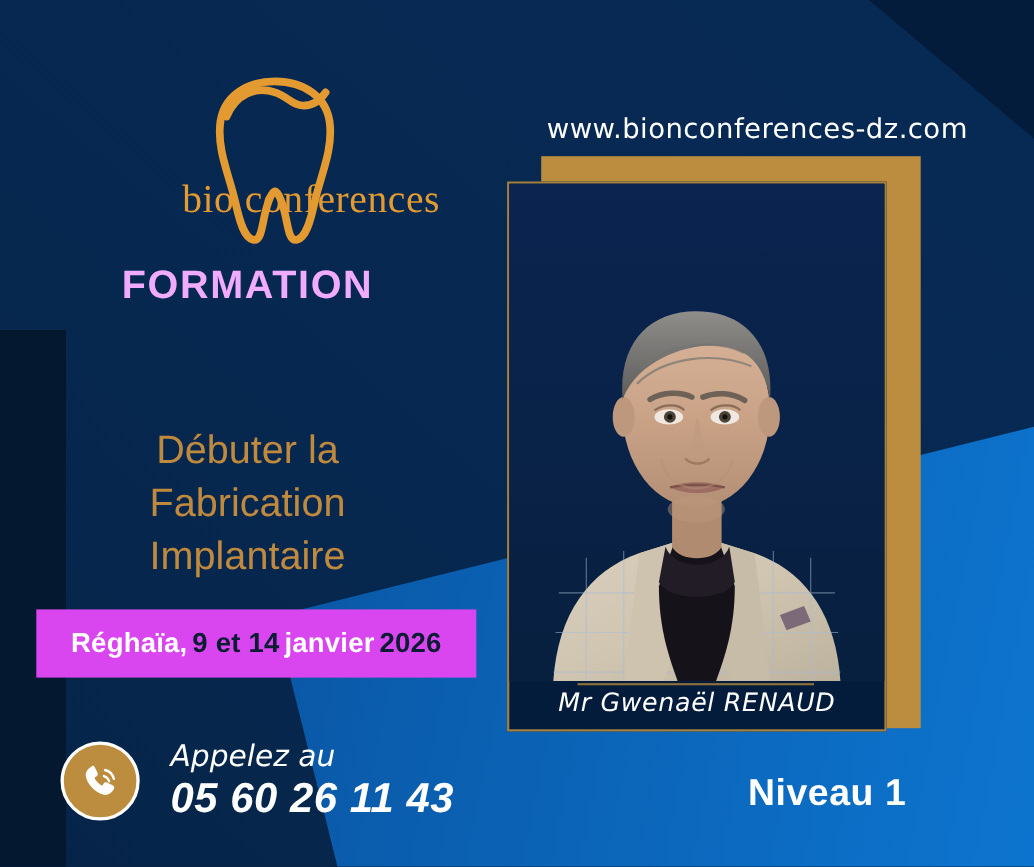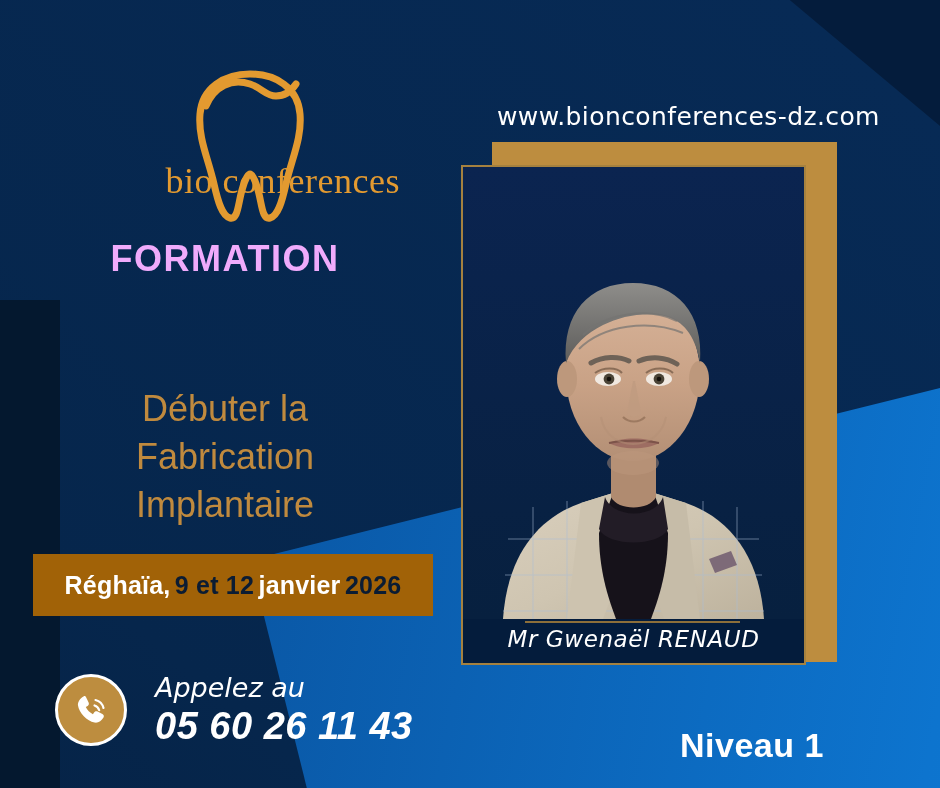--- a/index.html
+++ b/index.html
@@ -46,21 +46,21 @@
   .formation{position:absolute;left:0;top:238px;width:450px;text-align:center;
     color:#f0abfc;font-weight:bold;font-size:36px;letter-spacing:1.5px;}
   .prothesiste{position:absolute;left:0;top:295px;width:450px;text-align:center;
     color:#ffffff;font-style:italic;font-size:37px;letter-spacing:.3px;}
 
   .headline{position:absolute;left:0;top:385px;width:450px;text-align:center;
     color:#c08a3e;font-size:36px;line-height:48px;}
 
   
   .ribbon{position:absolute;left:33px;top:554px;width:400px;height:62px;
-    background:#a16207;display:flex;align-items:center;justify-content:center;}
+    background:#d946ef;display:flex;align-items:center;justify-content:center;}
   .ribbon span{font-size:25px;font-weight:bold;letter-spacing:.2px;}
   .rb-w{color:#ffffff;}
   .rb-d{color:#0b1c33;}
 
   
   .phone-row{position:absolute;left:55px;top:672px;display:flex;align-items:center;gap:28px;font-style:italic;}
   .phone-circle{width:72px;height:72px;border-radius:50%;background:#bd8d3f;
     border:3px solid #ffffff;display:flex;align-items:center;justify-content:center;}
   .phone-text{display:flex;flex-direction:column;justify-content:center;}
   .appelez{color:#ffffff;font-size:27px;line-height:32px;font-family:"DejaVu Sans", sans-serif;}
@@ -77,21 +77,21 @@
 
   .photo{position:absolute;left:463px;top:167px;width:341px;height:452px;
     overflow:hidden;z-index:7;background:#0a2247;}
   .speaker-name{position:absolute;left:461px;top:626px;width:345px;text-align:center;
     color:#ffffff;font-style:italic;font-size:23px;z-index:8;letter-spacing:.6px;
     font-family:"DejaVu Sans", sans-serif;}
   .name-rule{position:absolute;left:525px;top:621px;width:215px;height:2px;
     background:#8d6f3a;z-index:8;}
 
   .niveau{position:absolute;left:680px;top:702px;z-index:8;color:#ffffff;
-    font-size:34px;font-weight:bold;letter-spacing:.5px;margin-top:24px;}
+    font-size:34px;font-weight:bold;letter-spacing:.5px;}
 </style>
 </head>
 <body>
 
 <div class="poster">
 
   <div class="bg-base"></div>
   <div class="band band-c"></div>
   <div class="band band-a"></div>
 
@@ -116,21 +116,21 @@
     <div class="formation">FORMATION</div>
 
     <div class="headline">
       <div>Débuter la</div>
       <div>Fabrication</div>
       <div>Implantaire</div>
     </div>
 
     <div class="ribbon">
       <span class="rb-w">Réghaïa,</span>&nbsp;
-      <span class="rb-d">9 et 12</span>&nbsp;
+      <span class="rb-d">9 et 14</span>&nbsp;
       <span class="rb-w">janvier</span>&nbsp;
       <span class="rb-d">2026</span>
     </div>
 
     <div class="phone-row">
       <div class="phone-circle">
         <svg width="42" height="42" viewBox="0 0 42 42">
           <path d="M13.5 7.5 C10 9.5 7.5 13 8 16.5 C9 24 17 32 24.5 33.5
                    C28 34.2 31.5 32 33.5 28.5 C34.3 27 33.8 25.6 32.4 24.9
                    L27.6 22.5 C26.3 21.9 24.9 22.3 24.1 23.5 L22.9 25.3

